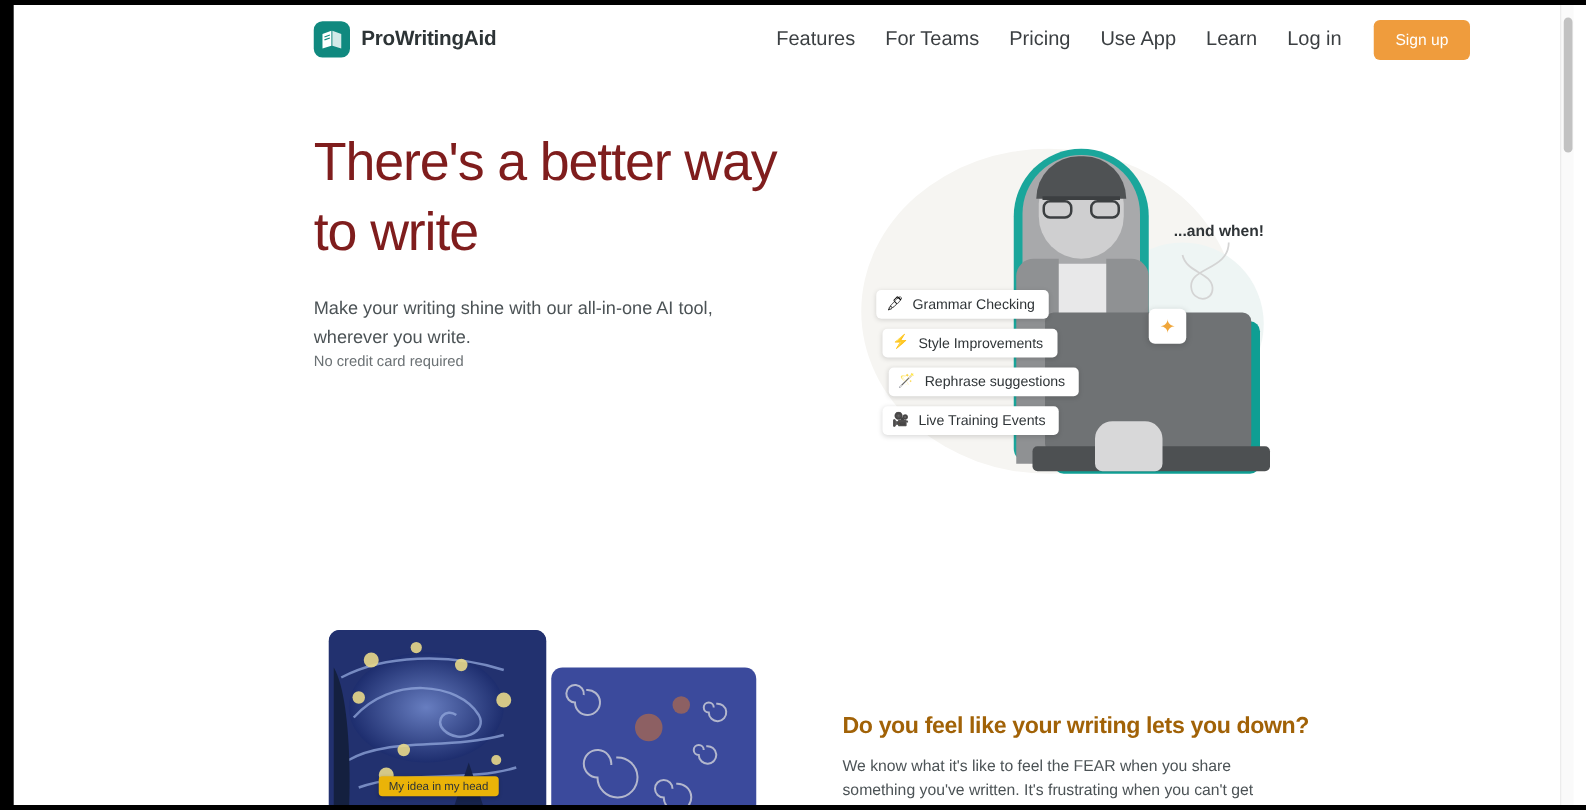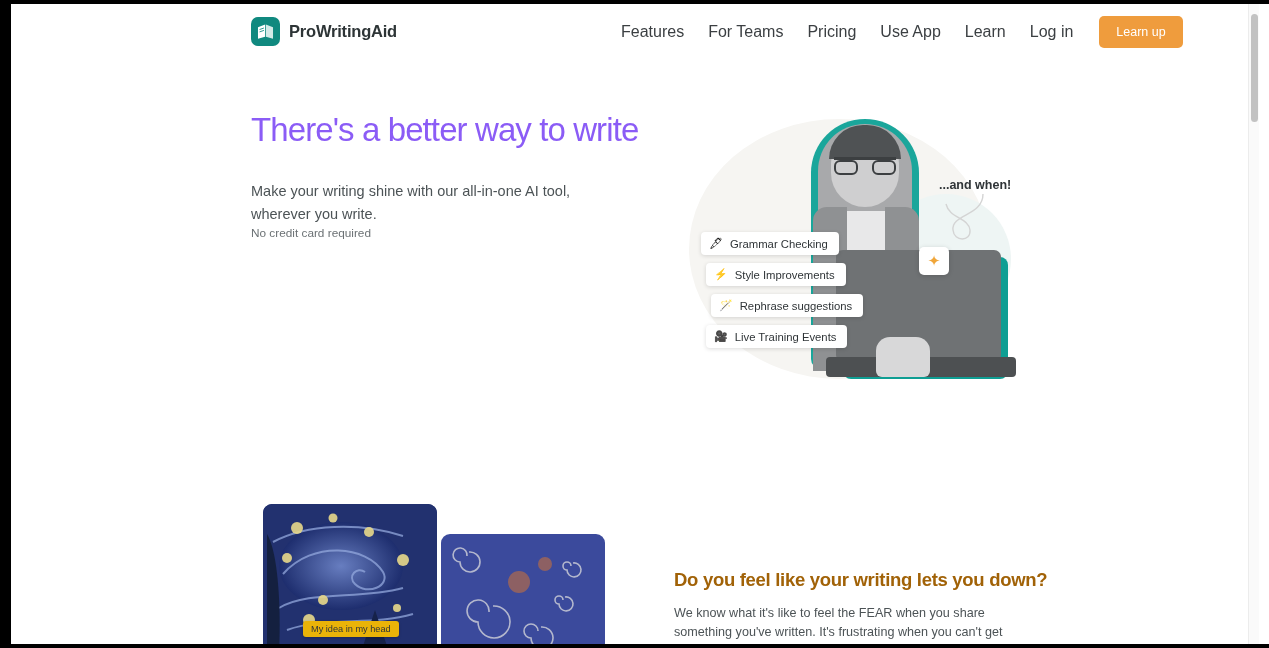--- a/index.html
+++ b/index.html
@@ -94,24 +94,24 @@
   }
 
   
   #hero-left {
     position: absolute;
     left: 240px;
     top: 98px;
     width: 400px;
   }
   #hero-title {
-    font-size: 33px;
+    font-size: 43px;
     line-height: 56px;
     font-weight: normal;
-    color: #8b5cf6;
+    color: #7f1d1d;
     letter-spacing: -0.9px;
   }
   #hero-sub {
     margin-top: 22px;
     font-size: 14.5px;
     line-height: 23px;
     color: #4c5356;
     width: 330px;
   }
   #hero-ctas {
@@ -425,21 +425,21 @@
         <span id="logo-text">ProWritingAid</span>
       </div>
 
       <div id="nav">
         <a class="nav-link">Features</a>
         <a class="nav-link">For Teams</a>
         <a class="nav-link">Pricing</a>
         <a class="nav-link">Use App</a>
         <a class="nav-link">Learn</a>
         <a class="nav-link">Log in</a>
-        <button id="signup-btn">Learn up</button>
+        <button id="signup-btn">Sign up</button>
       </div>
 
     </div>
 
     <div id="hero-left">
       <h1 id="hero-title">There's a better way to write</h1>
       <p id="hero-sub">Make your writing shine with our all-in-one AI tool, wherever you write.</p>
 
 
       <div id="no-card">No credit card required</div>

